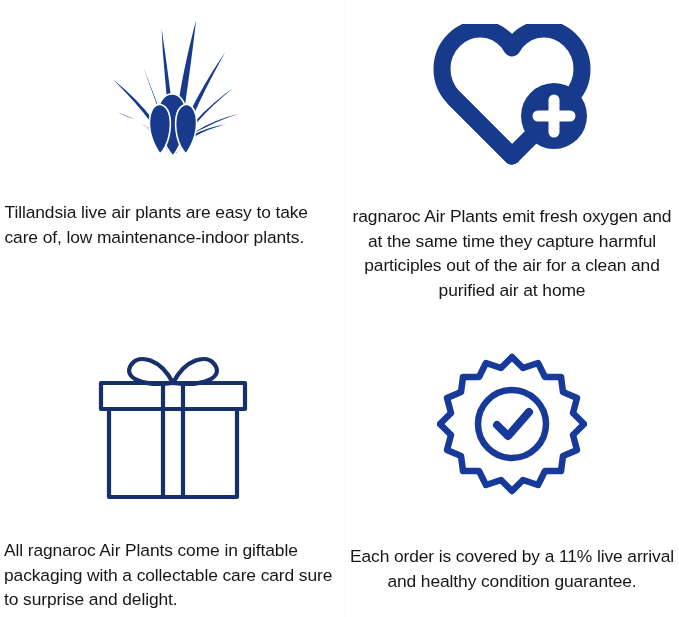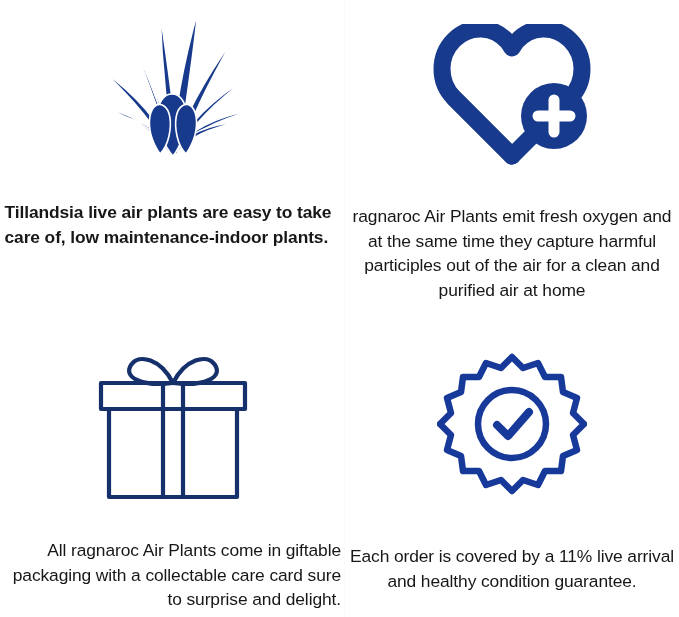--- a/index.html
+++ b/index.html
@@ -64,30 +64,30 @@
     line-height: 1.42;
     letter-spacing: -0.1px;
     color: #171717;
     width: 100%;
     margin: 0;
     font-weight: 400;
   }
 
   .text-tl { text-align: left; padding-left: 3px; padding-right: 2px; }
   .text-tr { text-align: center; }
-  .text-bl { text-align: right; }
+  .text-bl { text-align: left; }
   .text-br { text-align: center; }
 
   
   .icon-plant   { margin-top: 2px;  height: 160px; }
   .icon-heart   { margin-top: 8px;  height: 154px; }
   .icon-gift    { margin-top: 32px; height: 170px; }
   .icon-badge   { margin-top: 28px; height: 176px; }
 
-  .text-tl { margin-top: 38px; font-weight: bold; }
+  .text-tl { margin-top: 38px; }
   .text-tr { margin-top: 32px; }
   .text-bl { margin-top: 26px; }
   .text-br { margin-top: 30px; }
 
   svg { display: block; }
 </style>
 </head>
 <body>
 
 <div class="benefits-grid">

